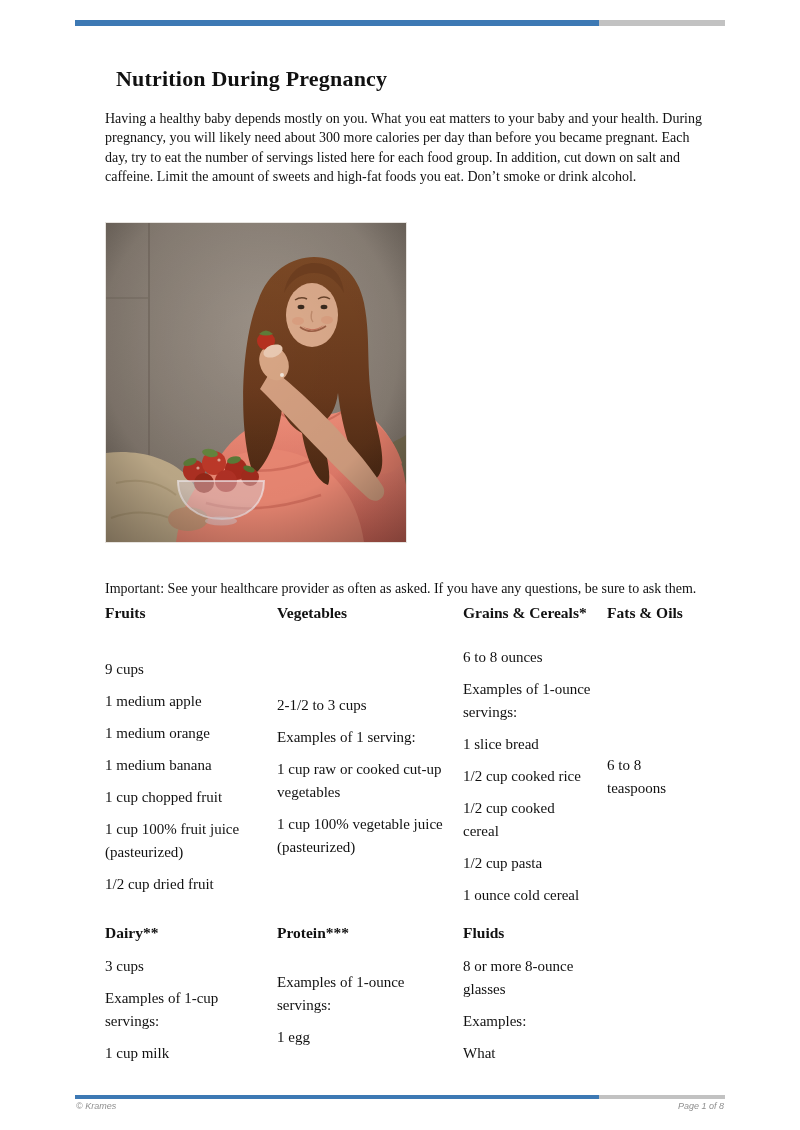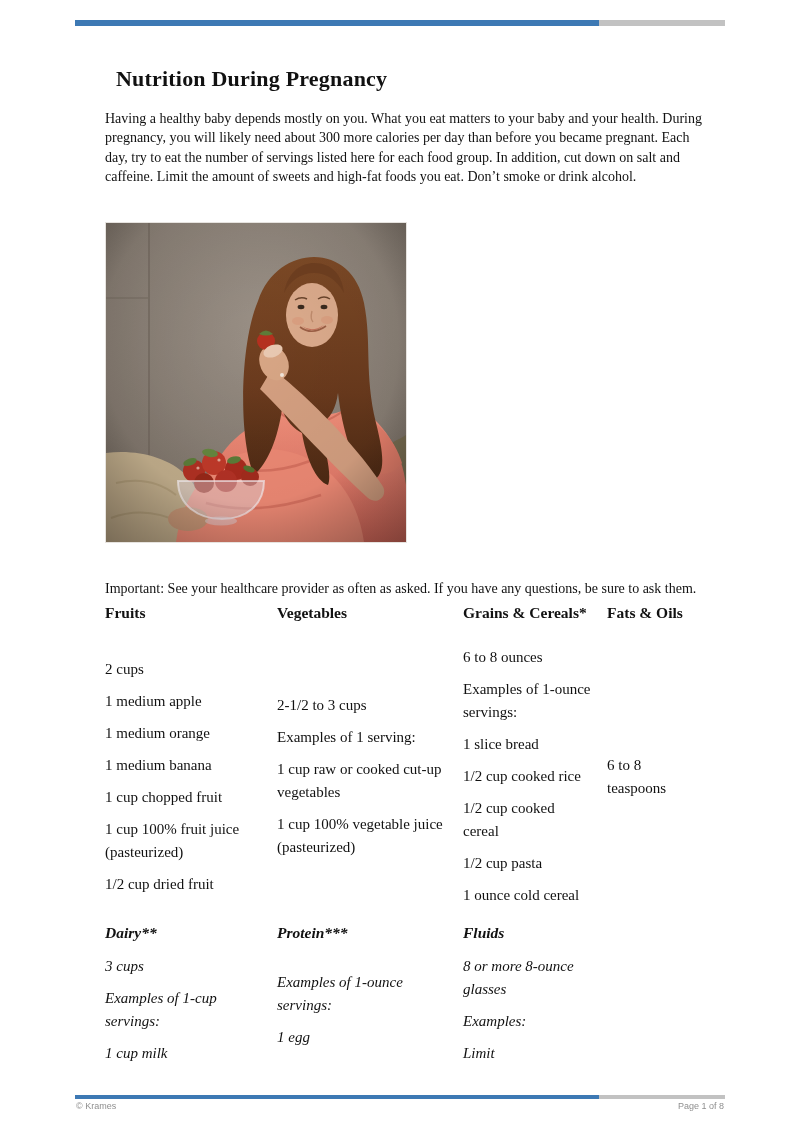--- a/index.html
+++ b/index.html
@@ -18,32 +18,32 @@
   #page-title{left:104px;top:50px;margin:12px;font-size:22px;line-height:34px;font-weight:bold;letter-spacing:0.2px;}
   .body-par{left:105px;width:604px;margin:0;font-size:14px;line-height:19.4px;}
   #intro-par{top:109px;}
   #important-par{top:549px;width:600px;margin-top:30px;}
   
   #photo-fig{left:105px;top:222px;width:300px;height:319px;margin:0;border:1px solid #e6e3df;box-sizing:content-box;}
   #photo-fig svg{display:block;}
   
   .trow{left:105px;width:622px;display:flex;}
   #trow-1{top:601px;height:323px;}
-  #trow-2{top:921px;height:150px;font-style:italic;}
+  #trow-2{top:921px;height:150px;}
   .tcol{display:flex;flex-direction:column;box-sizing:border-box;padding-right:10px;}
   .tcol.c1{width:172px;}
   .tcol.c2{width:186px;}
   .tcol.c3{width:144px;}
   .tcol.c4{width:120px;padding-right:0;}
   .thead{font-size:15.5px;font-weight:bold;height:28px;line-height:24px;white-space:nowrap;}
   .tcell{flex:1;display:flex;flex-direction:column;justify-content:center;}
   .tcell p{margin:4.5px 0;font-size:15px;line-height:23px;white-space:pre-line;}
   
   #footer-text{left:76px;top:1100px;width:648px;display:flex;justify-content:space-between;
-    font-family:"Liberation Sans",sans-serif;font-size:9px;color:#8f8f8f;line-height:12px;}
+    font-family:"Liberation Sans",sans-serif;font-style:italic;font-size:9px;color:#8f8f8f;line-height:12px;}
 </style>
 </head>
 <body>
 
 <div id="top-bar" class="abs rule-bar">
   <div class="seg-blue" style="background:#3d79b4;"></div>
   <div class="seg-gray" style="background:#c2c2c2;"></div>
 </div>
 
 <h1 id="page-title" class="abs">Nutrition During Pregnancy</h1>
@@ -138,21 +138,21 @@
     <rect width="300" height="319" fill="url(#vig)"></rect>
   </svg>
 </figure>
 
 <p id="important-par" class="abs body-par">Important: See your healthcare provider as often as asked. If you have any questions, be sure to ask them.</p>
 
 <div id="trow-1" class="abs trow">
   <div class="tcol c1">
     <div class="thead">Fruits</div>
     <div class="tcell">
-        <p>2 cups</p>
+        <p>9 cups</p>
         <p>1 medium apple</p>
         <p>1 medium orange</p>
         <p>1 medium banana</p>
         <p>1 cup chopped fruit</p>
         <p>1 cup 100% fruit juice
 (pasteurized)</p>
         <p>1/2 cup dried fruit</p>
       </div>
   </div>
   <div class="tcol c2">
@@ -206,21 +206,21 @@
 servings:</p>
         <p>1 egg</p>
       </div>
   </div>
   <div class="tcol c3">
     <div class="thead">Fluids</div>
     <div class="tcell">
         <p>8 or more 8-ounce
 glasses</p>
         <p>Examples:</p>
-        <p>Limit</p>
+        <p>What</p>
       </div>
   </div>
   <div class="tcol c4">
     <div class="thead"></div>
     <div class="tcell"></div>
   </div>
 </div>
 
 <div id="footer-bar" class="abs rule-bar">
   <div class="seg-blue" style="background:#3d79b4;"></div>

